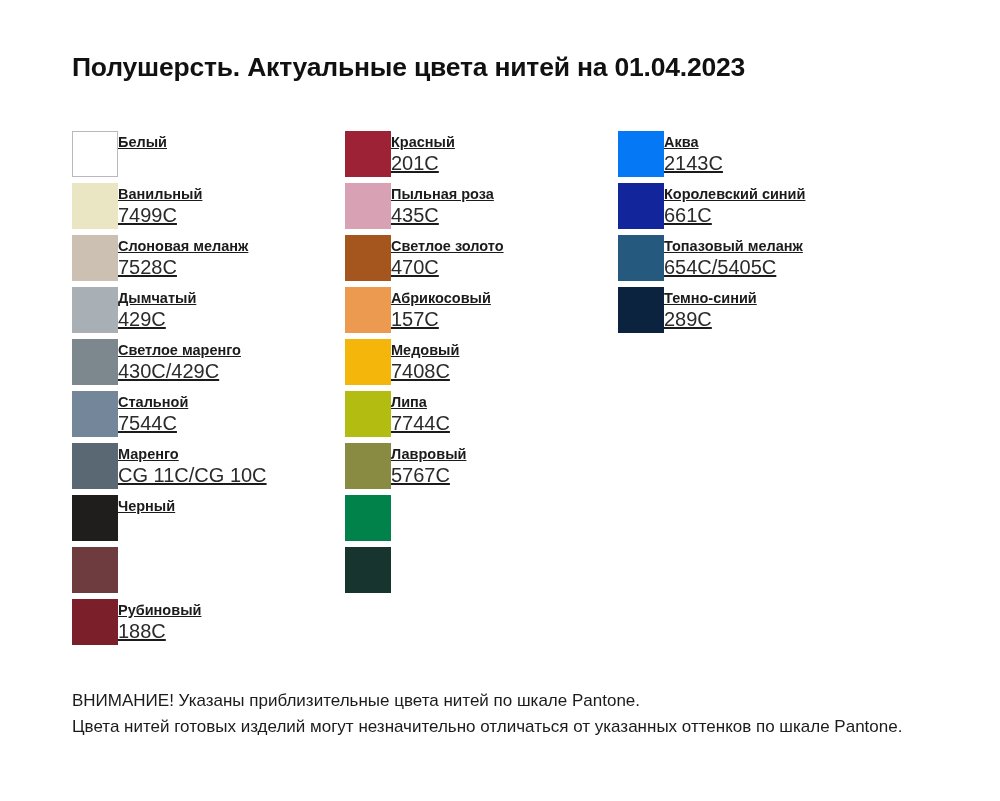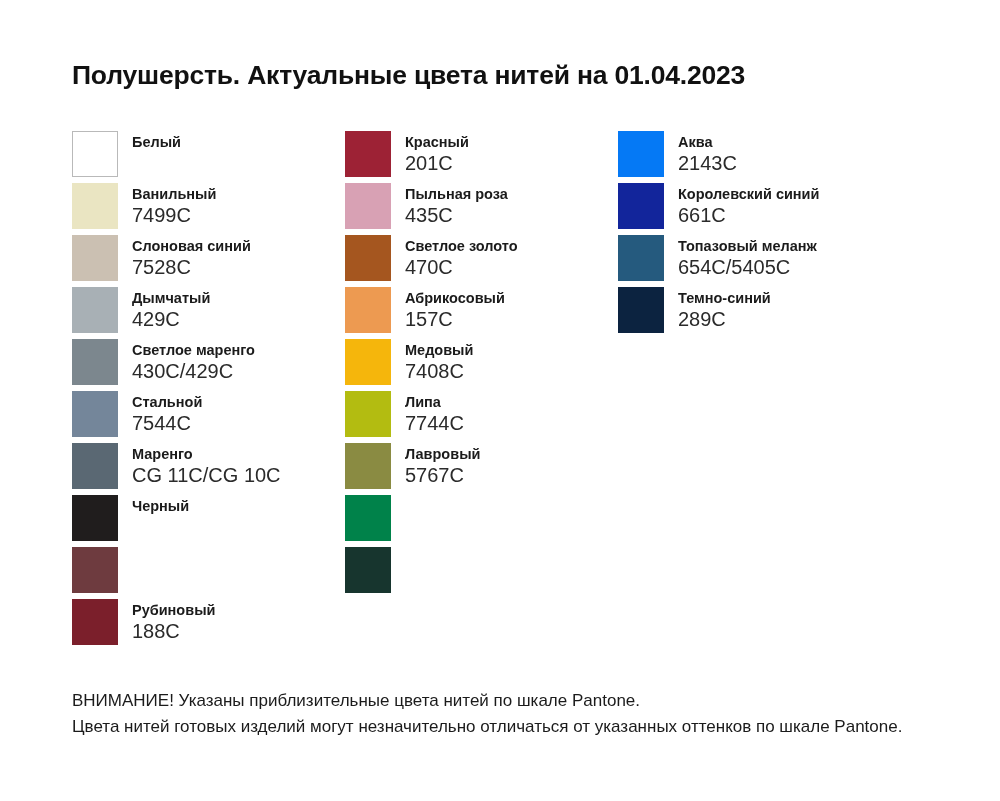--- a/index.html
+++ b/index.html
@@ -16,21 +16,21 @@
   }
   .page {
     position: relative;
     width: 1000px;
     height: 801px;
     box-sizing: border-box;
   }
   .title {
     position: absolute;
     left: 72px;
-    top: 60px;
+    top: 52px;
     font-size: 26.5px;
     font-weight: bold;
     letter-spacing: -0.2px;
     color: #111111;
     white-space: nowrap;
   }
   .columns {
     position: absolute;
     left: 72px;
     top: 131px;
@@ -53,23 +53,23 @@
   .chip {
     width: 46px;
     height: 46px;
     flex: 0 0 46px;
     box-sizing: border-box;
   }
   .chip.bordered {
     border: 1px solid #b9b9b9;
   }
   .labels {
-    margin-left: 14px;
     padding-top: 3px;
     line-height: 1.18;
+    text-decoration: underline;
   }
   .name {
     font-size: 14.5px;
     font-weight: bold;
     color: #1b1b1b;
     white-space: nowrap;
   }
   .code {
     font-size: 20px;
     font-weight: normal;
@@ -113,21 +113,21 @@
       <div class="swatch-row">
         <div class="chip" style="background:#eae5c2"></div>
         <div class="labels">
           <div class="name">Ванильный</div>
           <div class="code">7499C</div>
         </div>
       </div>
       <div class="swatch-row">
         <div class="chip" style="background:#cbc0b2"></div>
         <div class="labels">
-          <div class="name">Слоновая синий</div>
+          <div class="name">Слоновая меланж</div>
           <div class="code">7528C</div>
         </div>
       </div>
       <div class="swatch-row">
         <div class="chip" style="background:#a8b0b5"></div>
         <div class="labels">
           <div class="name">Дымчатый</div>
           <div class="code">429C</div>
         </div>
       </div>

